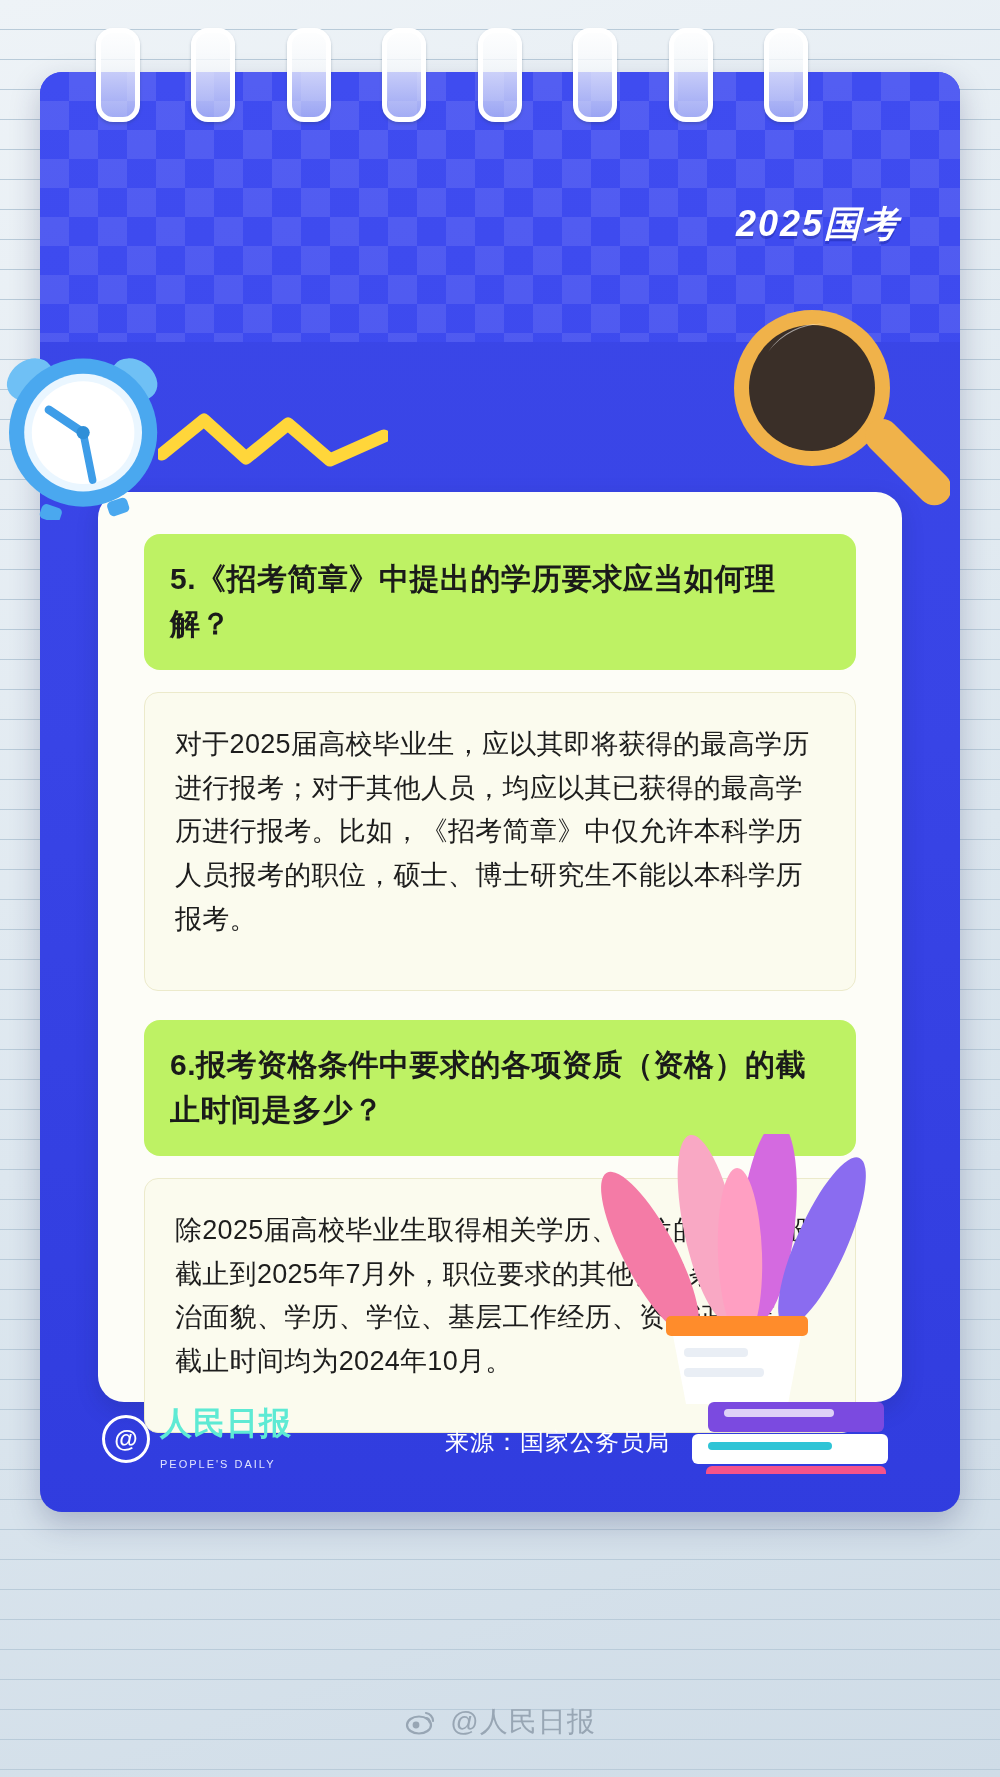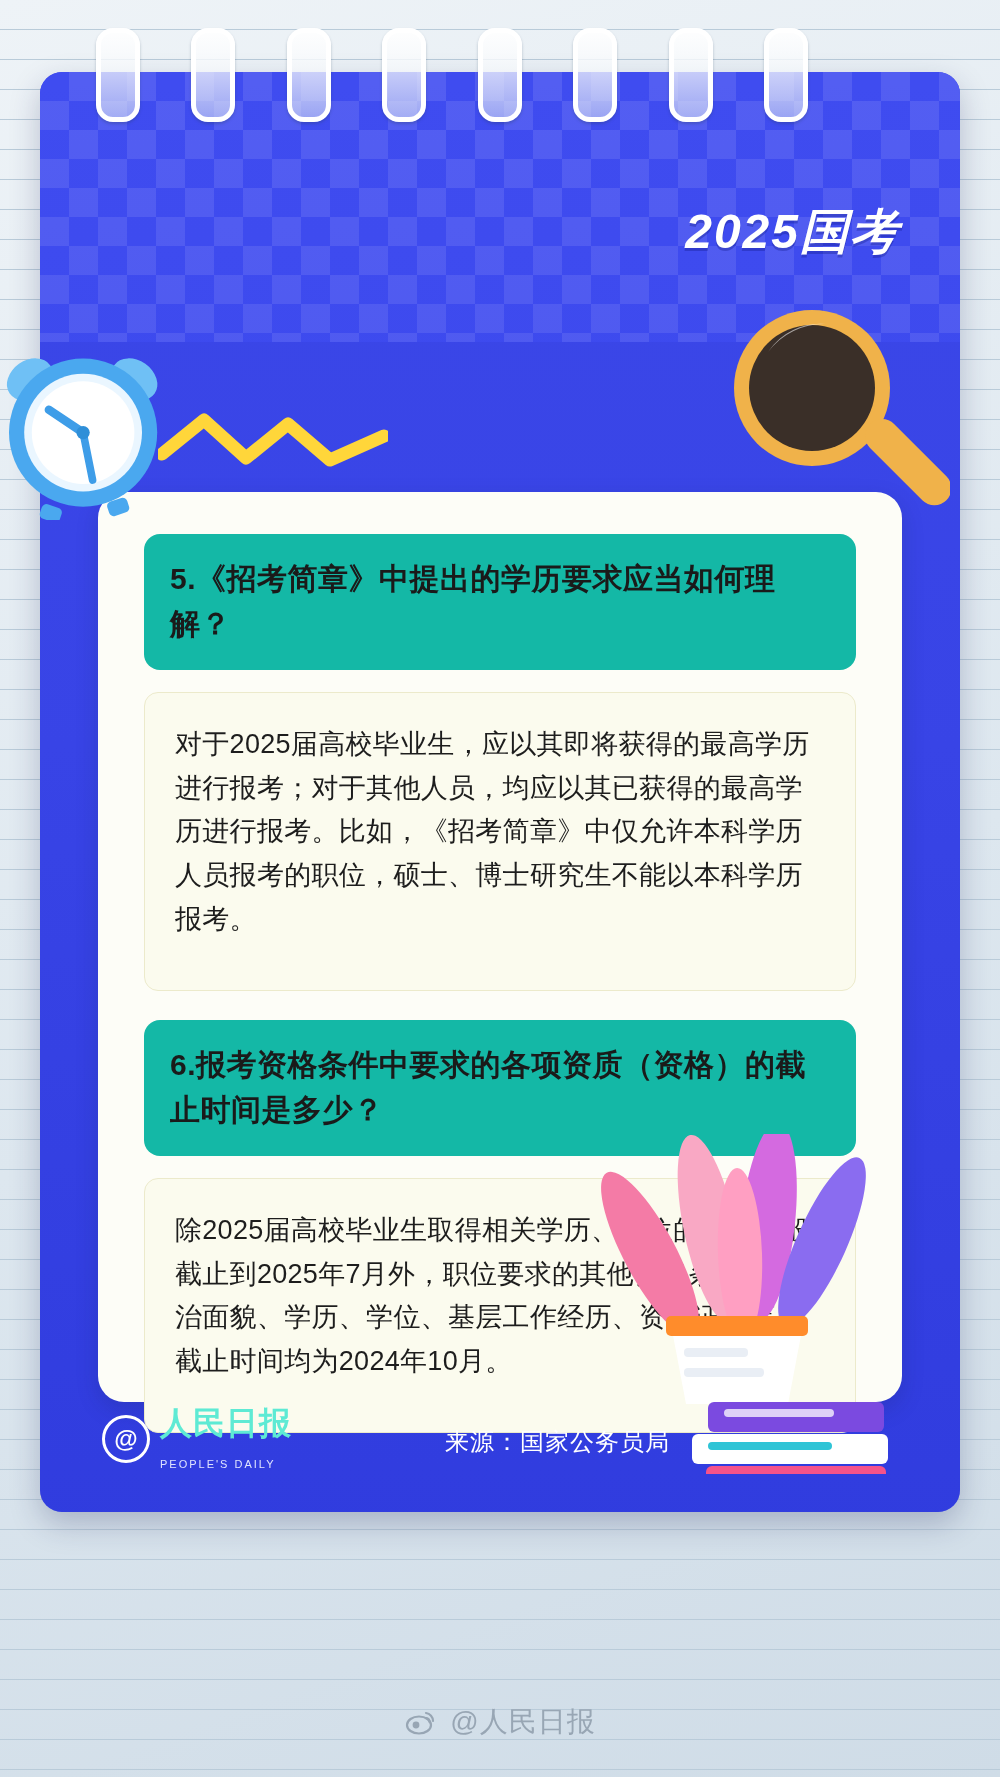--- a/index.html
+++ b/index.html
@@ -84,21 +84,21 @@
     position: absolute;
     inset: 0;
     background: linear-gradient(180deg, rgba(63,76,240,0) 0%, rgba(48,60,225,.25) 45%, rgba(40,52,215,.55) 100%);
   }
 
   
   .year-badge {
     position: absolute;
     right: 60px;
     top: 128px;
-    font-size: 48px;
+    font-size: 36px;
     font-weight: bold;
     font-style: italic;
     letter-spacing: 2px;
     color: #ffffff;
     text-shadow: 0 3px 0 rgba(20,30,140,.35);
     z-index: 4;
   }
   .main-title {
     position: absolute;
     left: 36px;
@@ -158,21 +158,21 @@
     background: #fdfdf7;
     border-radius: 26px;
     box-shadow: 0 8px 22px rgba(25,35,90,.20);
     z-index: 5;
     padding: 0;
   }
 
   .qa-block { position: absolute; left: 46px; width: 712px; }
 
   .question {
-    background: #14b8a6;
+    background: #bef264;
     border-radius: 16px;
     padding: 22px 26px 24px 26px;
     font-size: 30px;
     line-height: 1.5;
     font-weight: bold;
     color: #1a1a1a;
     letter-spacing: .5px;
   }
   .answer {
     margin-top: 22px;

